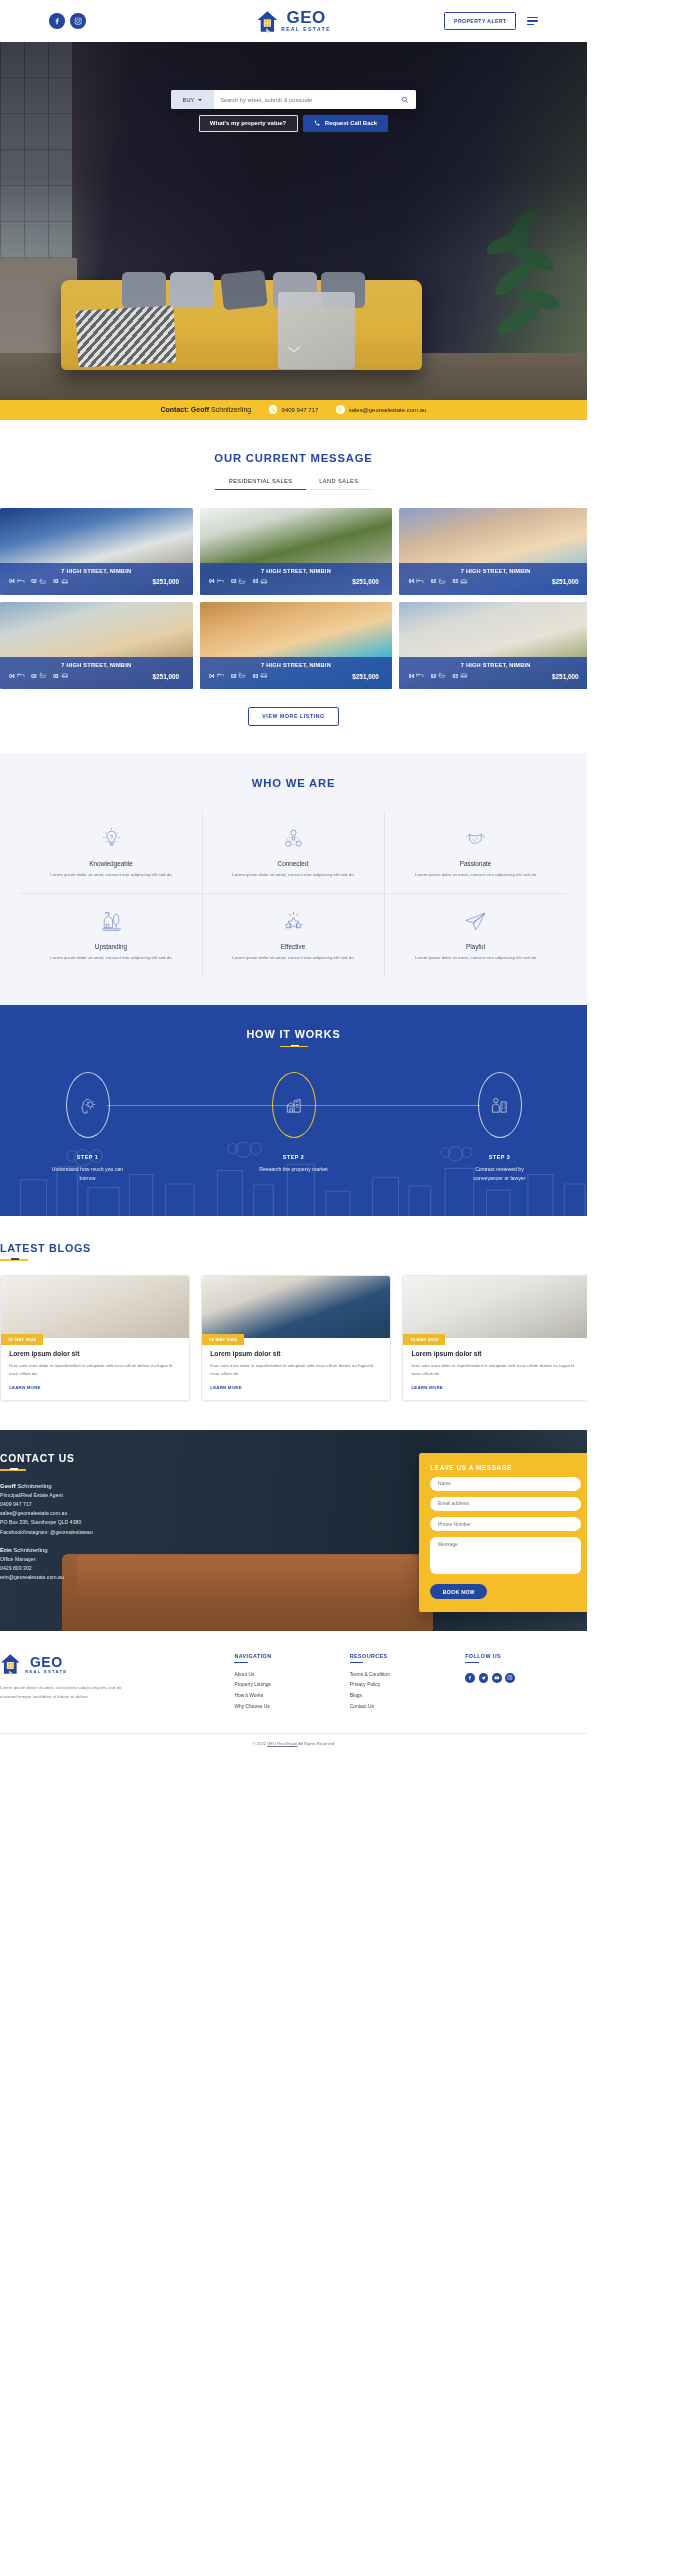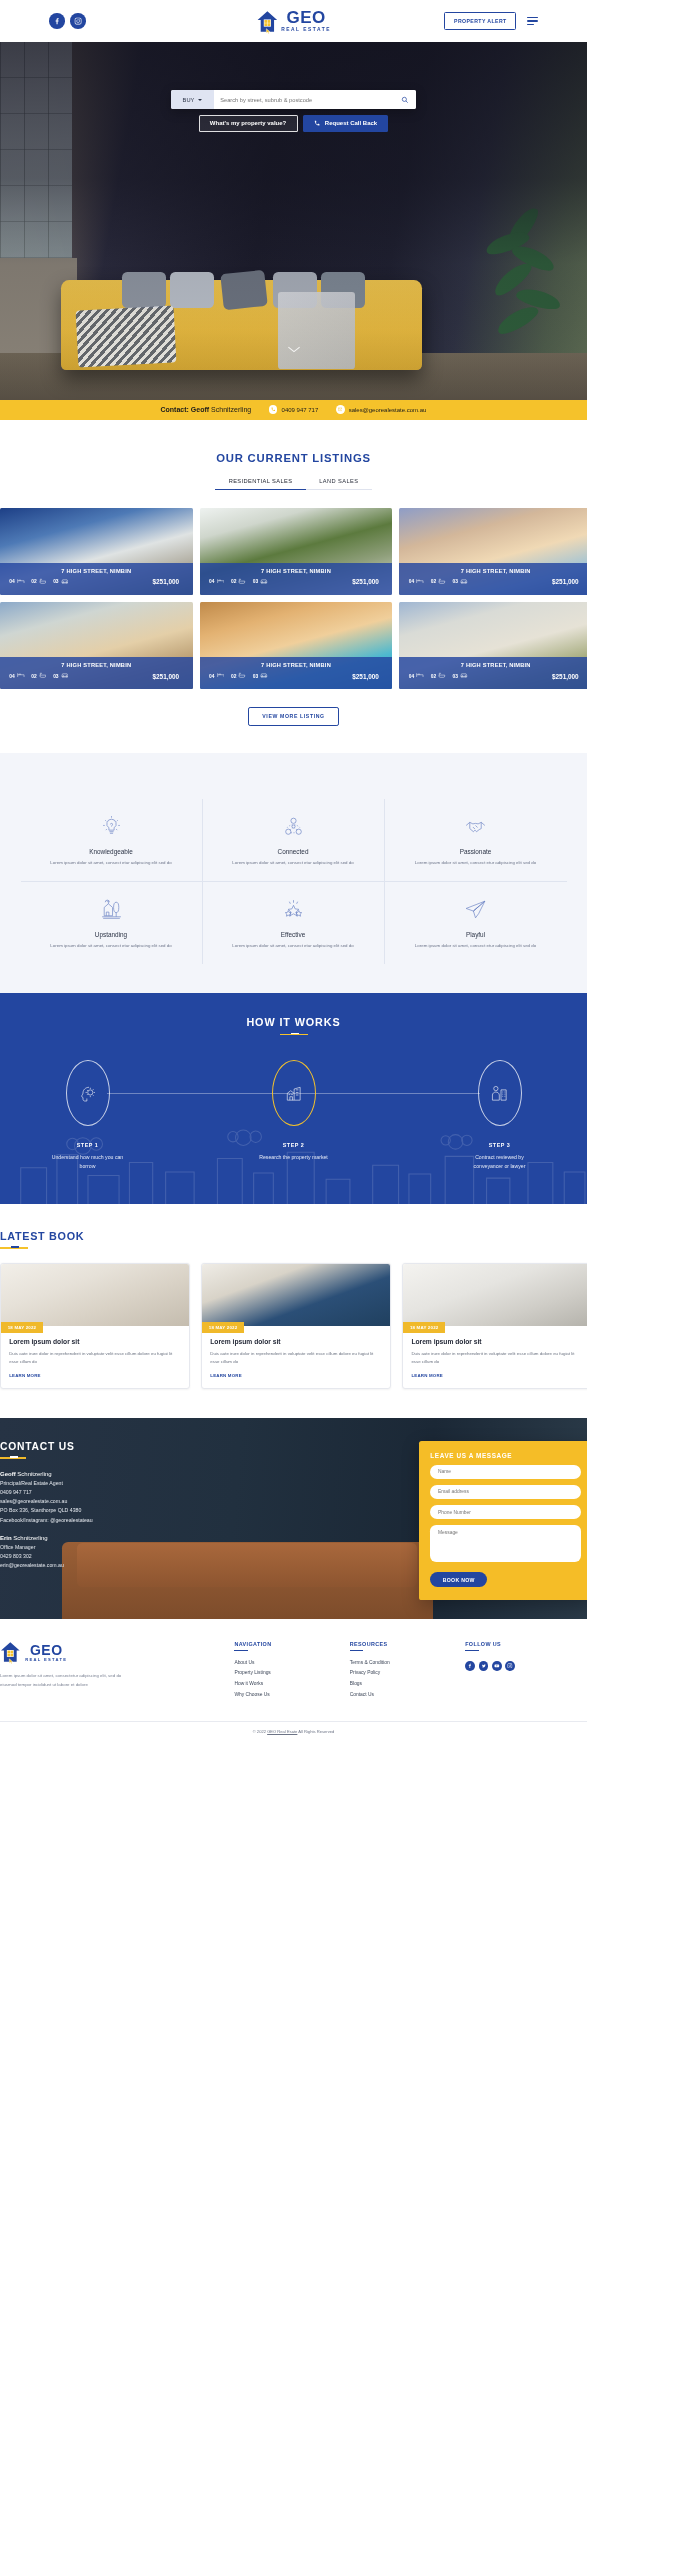--- a/index.html
+++ b/index.html
@@ -357,21 +357,21 @@
           <svg viewBox="0 0 24 24">
             <path d="M2 5h20v14H2z" fill="none" stroke="#f5c22b" stroke-width="2"></path>
             <path d="M2 5l10 8 10-8" fill="none" stroke="#f5c22b" stroke-width="2"></path>
           </svg>
         </span>
       <span>sales@georealestate.com.au</span>
     </a>
   </div>
 
   <div class="listings">
-    <div class="sec-title">OUR CURRENT LISTINGS</div>
+    <div class="sec-title">OUR CURRENT MESSAGE</div>
     <div class="tabs">
       <div class="tab active">RESIDENTIAL SALES</div>
       <div class="tab">LAND SALES</div>
     </div>
 
     <div class="grid" id="listing-grid">
         <div class="card">
           <div class="card-img" style="background:linear-gradient(165deg,#1d3f86 0%,#4e7ab6 28%,#dfe3e3 55%,#b3b0a4 75%,#6f7a50 100%)"></div>
           <div class="card-bar">
             <div class="card-addr">7 HIGH STREET, NIMBIN</div>
@@ -546,20 +546,21 @@
           </div>
         </div>
       </div>
 
     <div class="view-more">
       <button class="btn-viewmore">VIEW MORE LISTING</button>
     </div>
   </div>
 
   <div class="whoweare">
+    <div class="sec-title">WHO WE ARE</div>
     <div class="ww-grid" id="ww-grid">
         <div class="ww-cell">
           <div class="ww-icon">
             <svg viewBox="0 0 48 48">
               <path d="M24 10a9 9 0 00-5 16.5V31h10v-4.5A9 9 0 0024 10z"></path>
               <path d="M20 34h8M21 37h6"></path>
               <path d="M24 4v3M12 12l2 2M36 12l-2 2M8 22h3M37 22h3M13 31l2-2M35 31l-2-2"></path>
               <path d="M22 20a2 2 0 114 0c0 1.5-2 2-2 4"></path>
             </svg>
           </div>
@@ -690,21 +691,21 @@
           </svg>
         </div>
         <div class="step-no">STEP 3</div>
         <div class="step-txt">Contract reviewed by conveyancer or lawyer</div>
       </div>
     </div>
   </div>
 
   <div class="blogs">
     <div class="blogs-inner">
-      <h2>LATEST BOOK</h2>
+      <h2>LATEST BLOGS</h2>
       <div class="rule-y-left"></div>
       <div class="blog-grid" id="blog-grid">
           <div class="blog-card">
             <div class="blog-img" style="background:linear-gradient(160deg,#f2efe9 0%,#e6e1d8 35%,#d9d2c6 62%,#c4bcae 100%)">
               <span class="blog-date">18 MAY 2022</span>
             </div>
             <div class="blog-body"><div class="blog-title">Lorem ipsum dolor sit</div><div class="blog-text">Duis aute irure dolor in reprehenderit in voluptate velit esse cillum dolore eu fugiat lit esse cillum do</div><a class="blog-link" href="#">LEARN MORE</a></div>
           </div>
           <div class="blog-card">
             <div class="blog-img" style="background:linear-gradient(160deg,#efece6 0%,#d8d3c8 30%,#2b4f77 62%,#20405f 100%)">

